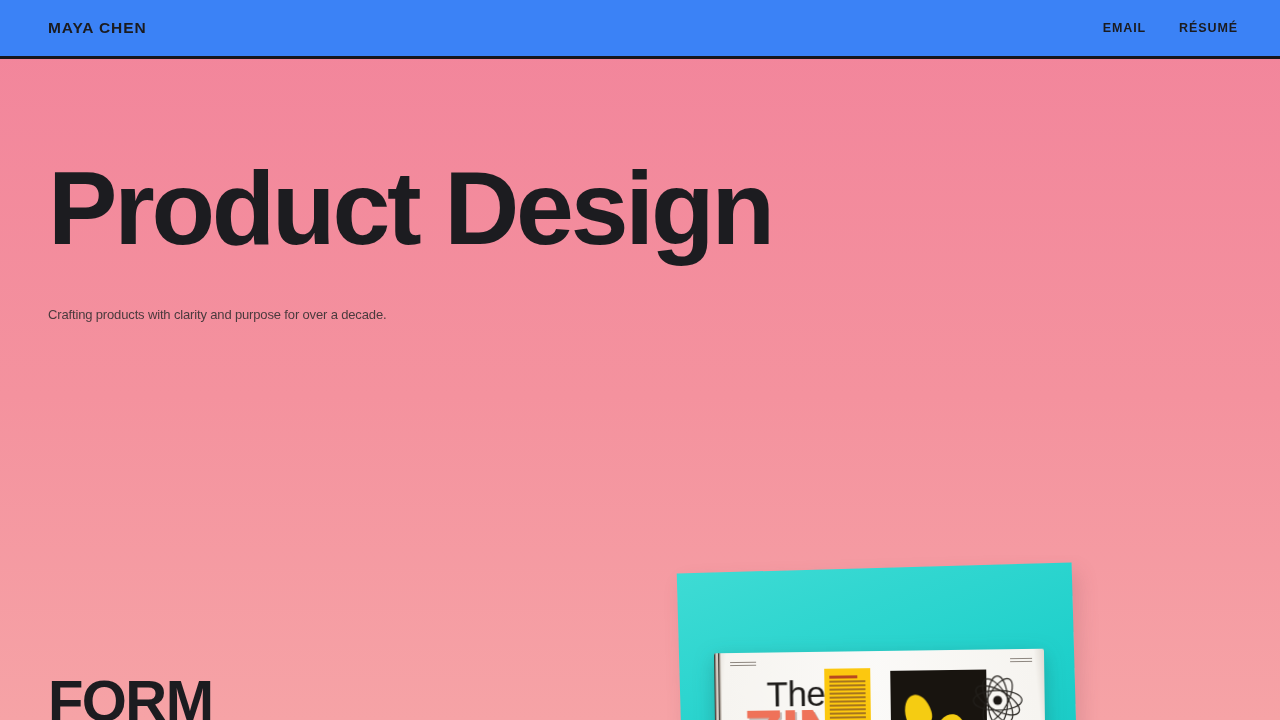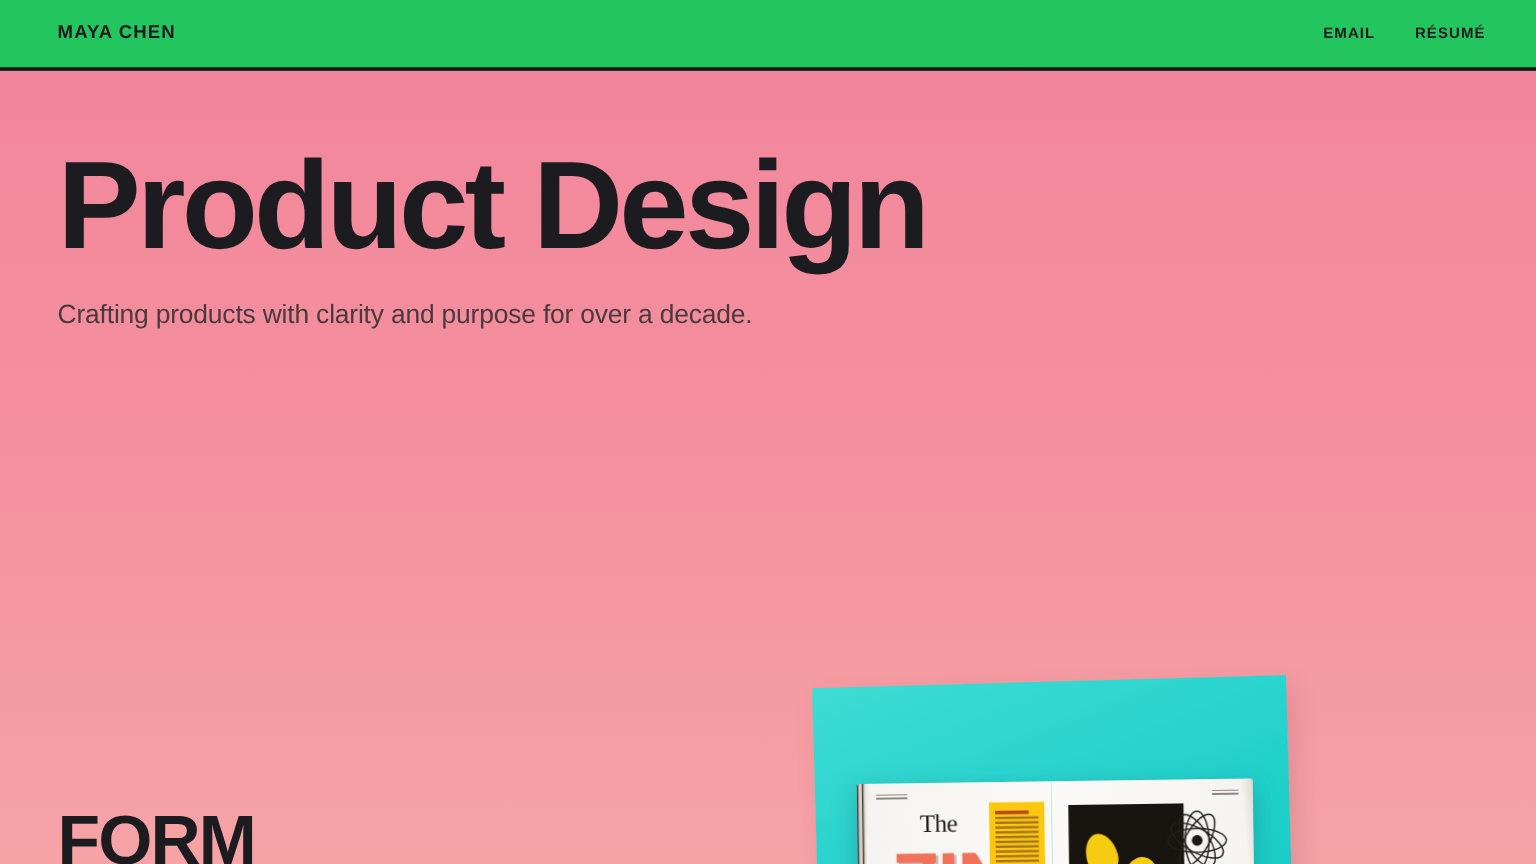--- a/index.html
+++ b/index.html
@@ -16,21 +16,21 @@
     background: linear-gradient(180deg, #f2849b 0%, #f4929e 55%, #f6a3a6 100%);
     position: relative;
   }
 
   
   .site-header {
     position: absolute;
     top: 0; left: 0;
     width: 1280px;
     height: 59px;
-    background: #22c55e;
+    background: #3b82f6;
     border-bottom: 3px solid #16161a;
     display: flex;
     align-items: center;
     justify-content: space-between;
     padding: 0 42px 0 48px;
     z-index: 20;
   }
 
   .brand {
     font-size: 15.5px;
@@ -55,43 +55,43 @@
     text-decoration: none;
     white-space: nowrap;
     cursor: pointer;
   }
 
   
   .hero {
     position: absolute;
     top: 59px; left: 0;
     width: 1280px;
-    padding: 64px 0 0 48px;
+    padding: 100px 0 0 48px;
     z-index: 6;
   }
 
   .headline {
     font-size: 104px;
     font-weight: bold;
     line-height: 0.95;
     letter-spacing: -3.2px;
     color: #1c1c20;
     white-space: nowrap;
   }
 
   .headline-line { display: block; }
 
   .amp {
     color: #4d3531;
     letter-spacing: -2px;
   }
 
   .subtitle {
-    margin-top: 22px;
-    font-size: 22px;
+    margin-top: 46px;
+    font-size: 13px;
     line-height: 1.65;
     color: #4a3a3d;
     letter-spacing: -0.15px;
   }
 
   .subtitle-line { display: block; white-space: nowrap; }
 
   
   .section-heading {
     position: absolute;
@@ -170,22 +170,22 @@
     top: 9px; left: 16px;
     width: 26px; height: 6px;
     background: repeating-linear-gradient(180deg, #8d867f 0 1px, transparent 1px 3px);
   }
 
   .mini-meta.right-meta { left: auto; right: 12px; width: 22px; }
 
   .the-word {
     position: absolute;
     top: 22px; left: 52px;
-    font-family: Liberation Serif, serif;
-    font-size: 21px;
+    font-family: Liberation Sans, sans-serif;
+    font-size: 35px;
     color: #1d1b19;
     letter-spacing: -0.5px;
   }
 
   .zin-word {
     position: absolute;
     top: 48px; left: 28px;
     font-size: 66px;
     font-weight: bold;
     letter-spacing: -2px;

